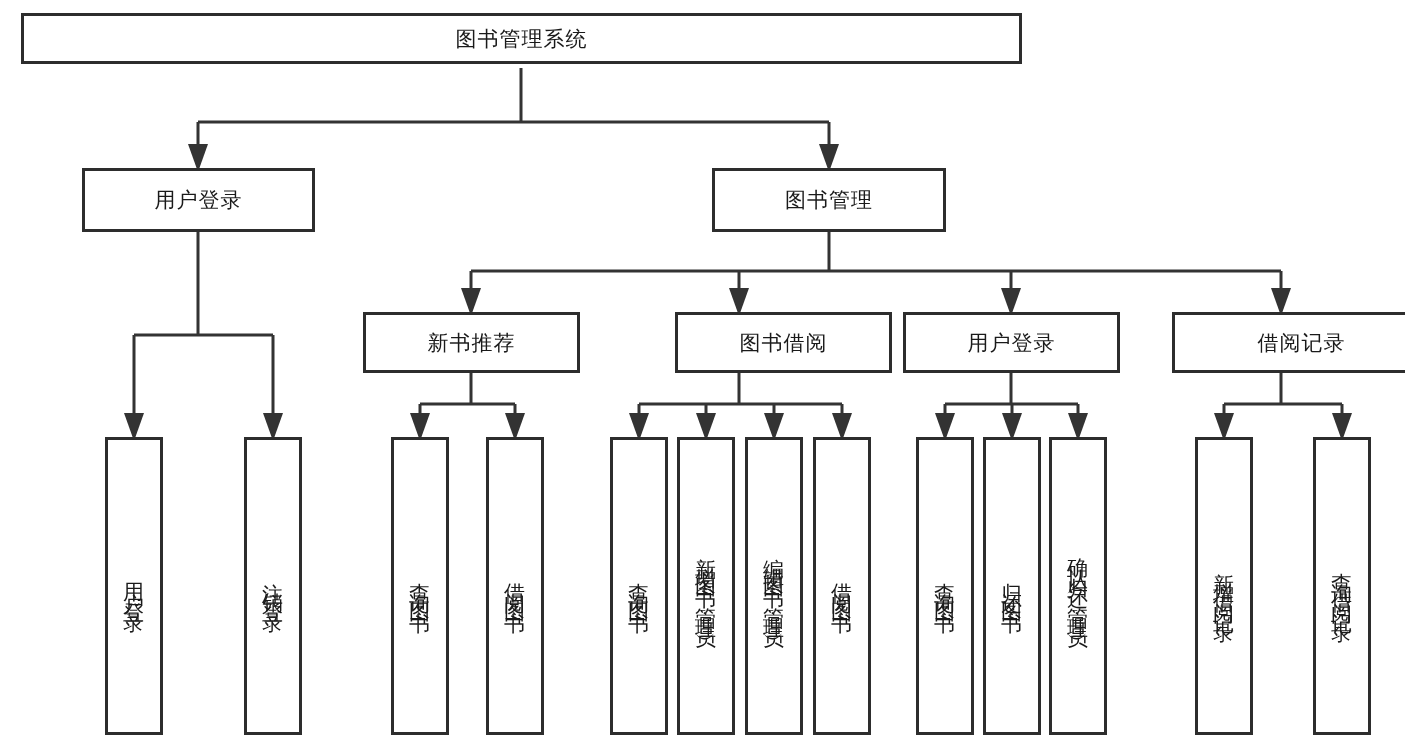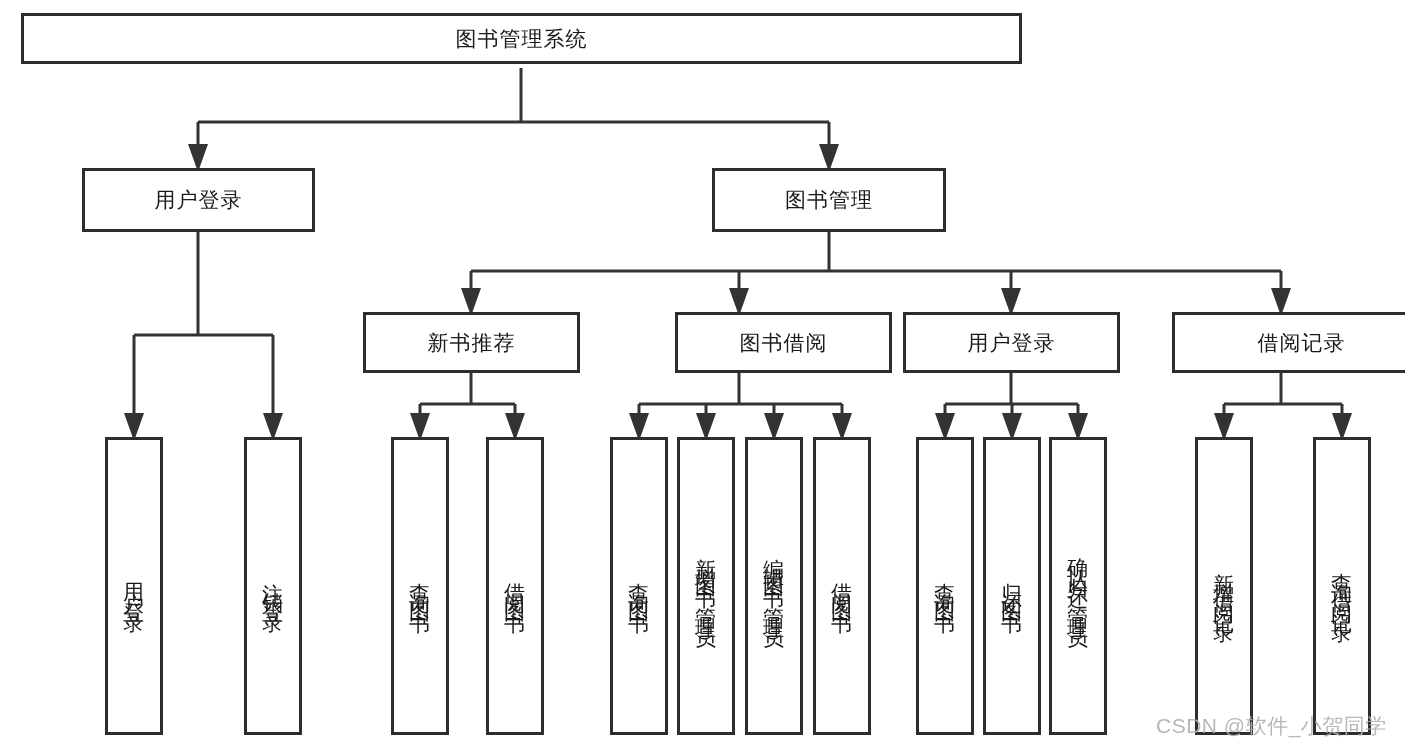--- a/index.html
+++ b/index.html
@@ -119,15 +119,14 @@
   <div class="node leaf" style="left:745px; top:437px; width:58px; height:298px;">编辑图书（管理员）</div>
   <div class="node leaf" style="left:813px; top:437px; width:58px; height:298px;">借阅图书</div>
 
   <div class="node leaf" style="left:916px; top:437px; width:58px; height:298px;">查询图书</div>
   <div class="node leaf" style="left:983px; top:437px; width:58px; height:298px;">归还图书</div>
   <div class="node leaf" style="left:1049px; top:437px; width:58px; height:298px;">确认归还（管理员）</div>
 
   <div class="node leaf" style="left:1195px; top:437px; width:58px; height:298px;">新增借阅记录</div>
   <div class="node leaf" style="left:1313px; top:437px; width:58px; height:298px;">查询借阅记录</div>
 
-  <div class="watermark">CSDN @软件_小贺同学</div>
 
 </div>
 
 </body></html>

